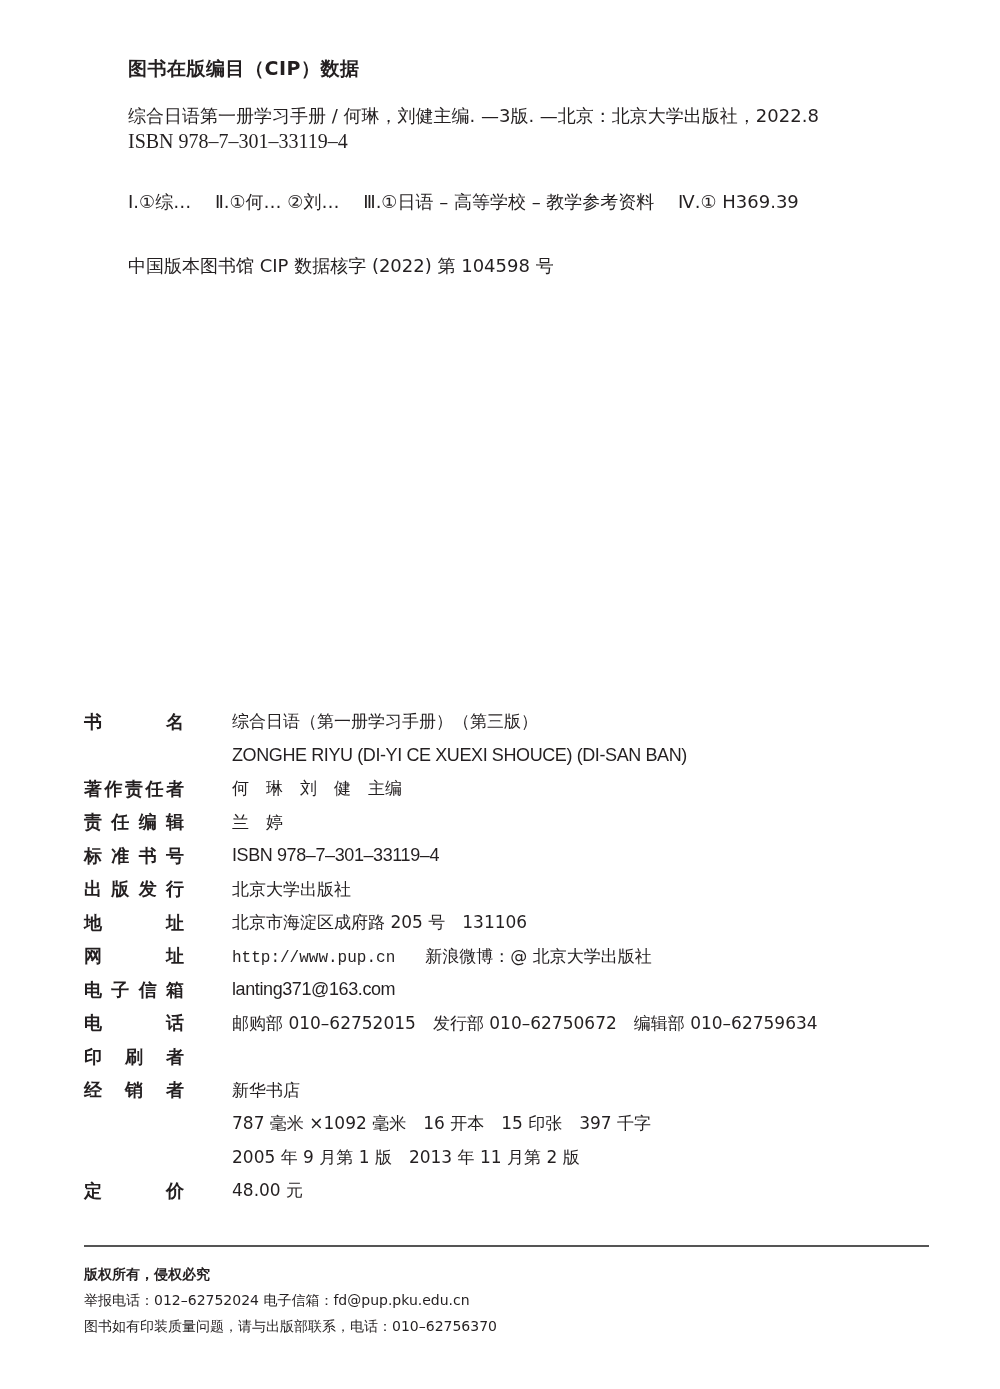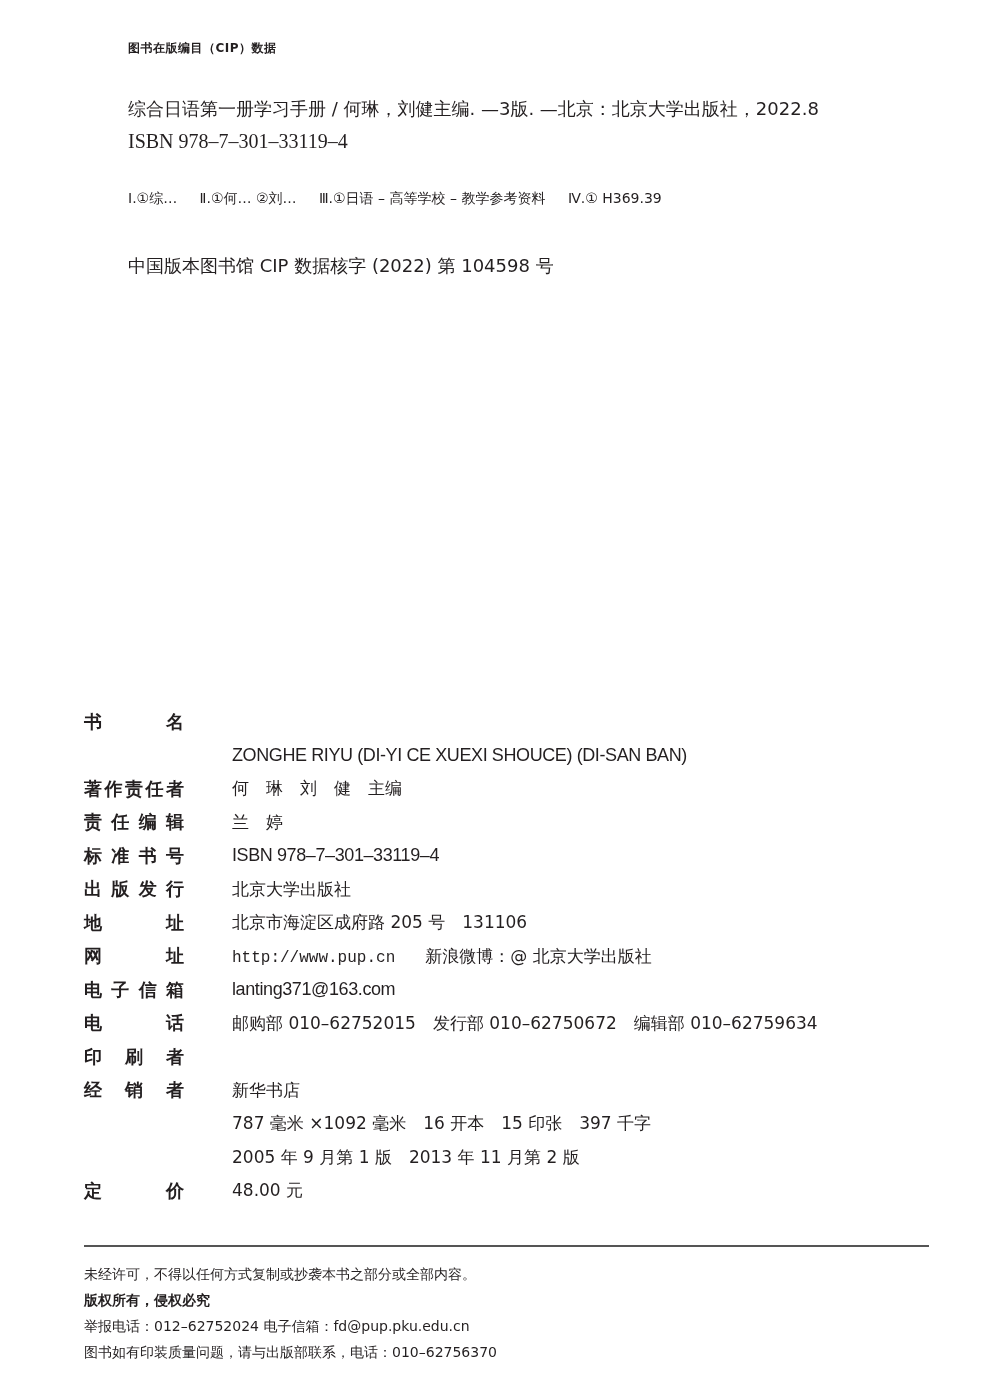--- a/index.html
+++ b/index.html
@@ -11,40 +11,40 @@
       width: 1000px;
       height: 1389px;
       position: relative;
       color: #231f20;
       font-family: "DejaVu Sans", sans-serif;
       overflow: hidden;
     }
     .cip-title {
       position: absolute;
       left: 128px;
-      top: 40px;
-      font-size: 12px;
+      top: 56px;
+      font-size: 19px;
       font-weight: bold;
       letter-spacing: 0.5px;
     }
     .cip-line {
       position: absolute;
       left: 128px;
       font-size: 18px;
       white-space: nowrap;
     }
     .cip-line.serif {
       font-family: "Liberation Serif", "DejaVu Serif", serif;
       font-size: 20px;
     }
     .cip-classification {
       position: absolute;
       left: 128px;
       top: 190px;
-      font-size: 14px;
+      font-size: 18px;
       white-space: nowrap;
       text-align: center;
     }
     .cip-classification span {
       margin-right: 18px;
     }
     .colophon {
       position: absolute;
       left: 84px;
       top: 705px;
@@ -101,38 +101,39 @@
       color: #231f20;
     }
     .footer .bold {
       font-weight: bold;
     }
   </style>
 </head>
 <body>
 
 <div class="cip-title">图书在版编目（CIP）数据</div>
-<div class="cip-line" style="top:97px;">综合日语第一册学习手册 / 何琳，刘健主编. —3版. —北京：北京大学出版社，2022.8</div>
+<div class="cip-line" style="top:104px;">综合日语第一册学习手册 / 何琳，刘健主编. —3版. —北京：北京大学出版社，2022.8</div>
 <div class="cip-line serif" style="top:130px;">ISBN 978–7–301–33119–4</div>
 
 <div class="cip-classification">
   <span>Ⅰ.①综…</span>
   <span>Ⅱ.①何… ②刘…</span>
   <span>Ⅲ.①日语 – 高等学校 – 教学参考资料</span>
   <span>Ⅳ.① H369.39</span>
 </div>
 
 <div class="cip-line" style="top:254px;">中国版本图书馆 CIP 数据核字 (2022) 第 104598 号</div>
 
 <div class="colophon">
   <div class="row">
     <div class="label">
       <span>书</span>
       <span>名</span>
     </div>
+    <div class="value">综合日语（第一册学习手册）（第三版）</div>
   </div>
   <div class="row">
     <div class="label empty">
         <span>.</span>
       </div>
     <div class="value serif">ZONGHE RIYU (DI-YI CE XUEXI SHOUCE) (DI-SAN BAN)</div>
   </div>
   <div class="row">
     <div class="label">
       <span>著</span>
@@ -235,17 +236,16 @@
       <span>定</span>
       <span>价</span>
     </div>
     <div class="value">48.00 元</div>
   </div>
 </div>
 
 <div class="divider"></div>
 
 <div class="footer">
-  <div>未经许可，不得以任何方式复制或抄袭本书之部分或全部内容。</div>
   <div class="bold">版权所有，侵权必究</div>
   <div>举报电话：012–62752024 电子信箱：fd@pup.pku.edu.cn</div>
   <div>图书如有印装质量问题，请与出版部联系，电话：010–62756370</div>
 </div>
 
 </body></html>

